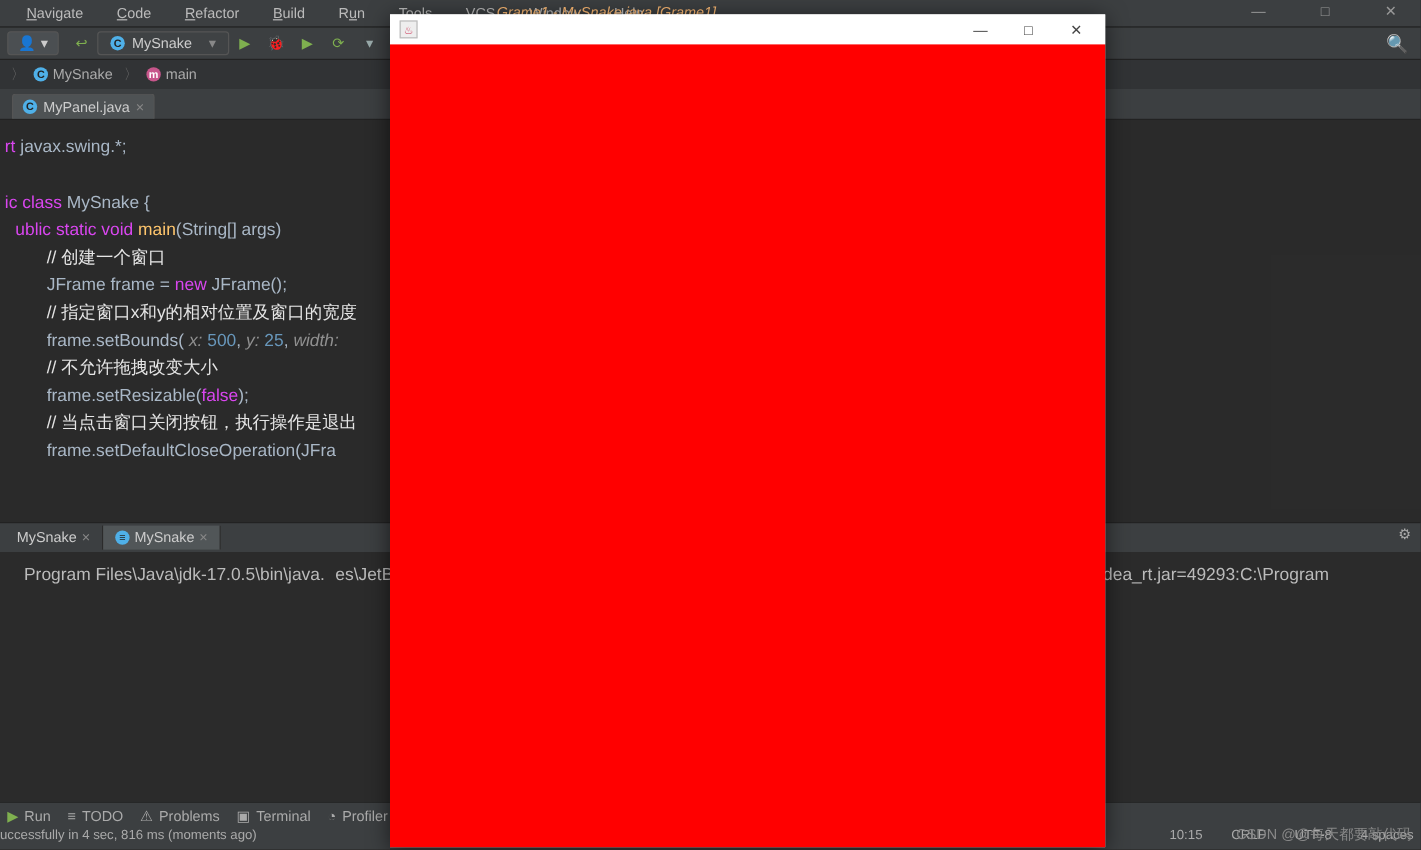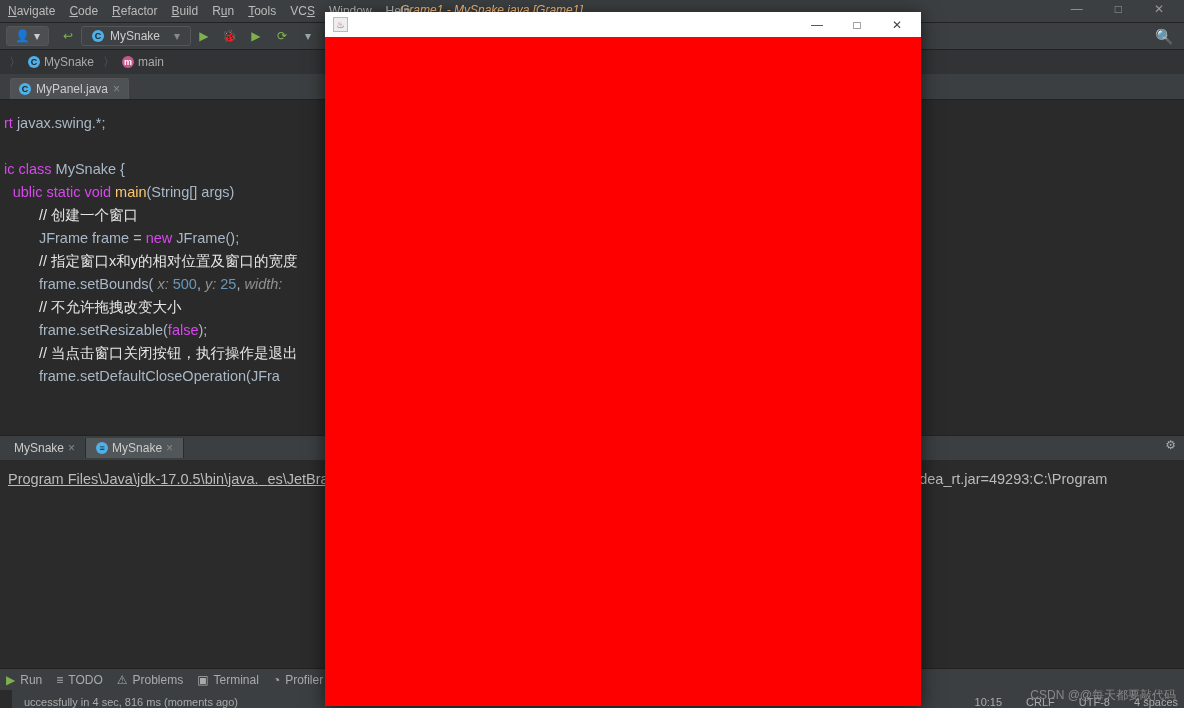--- a/index.html
+++ b/index.html
@@ -1,20 +1,20 @@
 <!DOCTYPE html>
 <html><head>
 <meta charset="utf-8">
 <style>
   * { margin:0; padding:0; box-sizing:border-box; font-family:"Segoe UI",Arial,sans-serif; }
   body { background:#2b2b2b; width:1184px; height:708px; position:relative; overflow:hidden; color:#bbb; font-size:12px; }
 
   
   .menubar { height:22px; background:#3c3f41; display:flex; align-items:center; padding-left:8px; color:#bbb; }
-  .menubar span { margin-right:14px; cursor:default; }
+  .menubar span { margin-right:14px; cursor:default;margin-left:14px; }
   .menubar span u { text-decoration:underline; }
   .title-path { position:absolute; left:400px; top:3px; color:#fdba74; font-size:12px;font-style:italic; }
   .win-controls { position:absolute; right:6px; top:2px; display:flex; gap:18px; color:#999; }
 
   
   .toolbar { height:28px; background:#3c3f41; border-top:1px solid #222; border-bottom:1px solid #222; display:flex; align-items:center; padding:0 6px; }
   .user-btn{ background:#4b4f52; border:1px solid #555; border-radius:3px; padding:2px 8px; margin-right:6px; display:flex; align-items:center; gap:4px; color:#ccc;}
   .tb-ico{ width:18px; height:18px; display:flex; align-items:center; justify-content:center; margin:0 4px; color:#7fb04f; }
   .run-config{ background:#3f4244; border:1px solid #555; border-radius:3px; padding:2px 10px; display:flex; align-items:center; gap:6px; color:#ccc; min-width:110px;}
   .search-right{ position:absolute; right:10px; top:28px; color:#aaa; font-size:15px;}
@@ -36,29 +36,29 @@
   .editor .cm{ color:#e5e5e5;}
   .editor .fn{ color:#ffc66d;}
   .editor .param{ color:#909090; font-style:italic;}
   .editor .num{ color:#6897bb;}
 
   
   .run-tabs{ height:25px; background:#3c3f41; border-top:1px solid #222; display:flex; align-items:center; padding-left:4px;}
   .run-tab{ padding:3px 10px; color:#ccc; border-right:1px solid #2b2b2b; display:flex; align-items:center; gap:4px;}
   .run-tab.active{ background:#515658;}
   .run-gear{ position:absolute; right:8px; top:3px; color:#aaa;}
-  .run-output{ font-family:Consolas,monospace; font-size:14.5px; line-height:23px; padding:8px 8px; color:#bbb; height:205px;text-decoration:underline;}
+  .run-output{ font-family:Consolas,monospace; font-size:14.5px; line-height:23px; padding:8px 20px; color:#bbb; height:205px;}
   .run-output .link{ color:#589df6; text-decoration:underline;}
 
   
   .tool-tabs{ position:absolute; bottom:18px; left:0; right:0; height:22px; background:#3c3f41; border-top:1px solid #222; display:flex; align-items:center; padding-left:6px; gap:14px; color:#aaa;}
   .tool-tabs .tt{ display:flex; align-items:center; gap:5px;}
 
   
-  .status{ position:absolute; bottom:0; left:0; right:0; height:18px; background:#3c3f41; font-size:11px; color:#aaa; display:flex; align-items:flex-end; padding:0 12px;margin-left:12px;}
+  .status{ position:absolute; bottom:0; left:0; right:0; height:18px; background:#3c3f41; font-size:11px; color:#aaa; display:flex; align-items:flex-start; padding:0 0;}
   .status-right{ position:absolute; right:6px; display:flex; gap:24px;}
 
   .watermark{ position:absolute; right:8px; bottom:4px; color:#888; font-size:12px; z-index:5;margin-left:24px;}
 
   
   .java-win{ position:absolute; left:325px; top:12px; width:596px; height:694px; background:#fff; box-shadow:0 3px 18px rgba(0,0,0,.6);}
   .java-titlebar{ height:25px; background:#fff; display:flex; align-items:center; padding:0 8px; position:relative;}
   .java-titlebar .jicon{ width:15px; height:15px; background:#eee;border:1px solid #bbb; display:flex;align-items:center;justify-content:center;font-size:9px;color:#c35;}
   .java-win-ctrls{ position:absolute; right:4px; top:0; display:flex;}
   .java-win-ctrls span{ width:40px; height:25px; display:flex; align-items:center; justify-content:center; color:#444; font-size:12px;}

